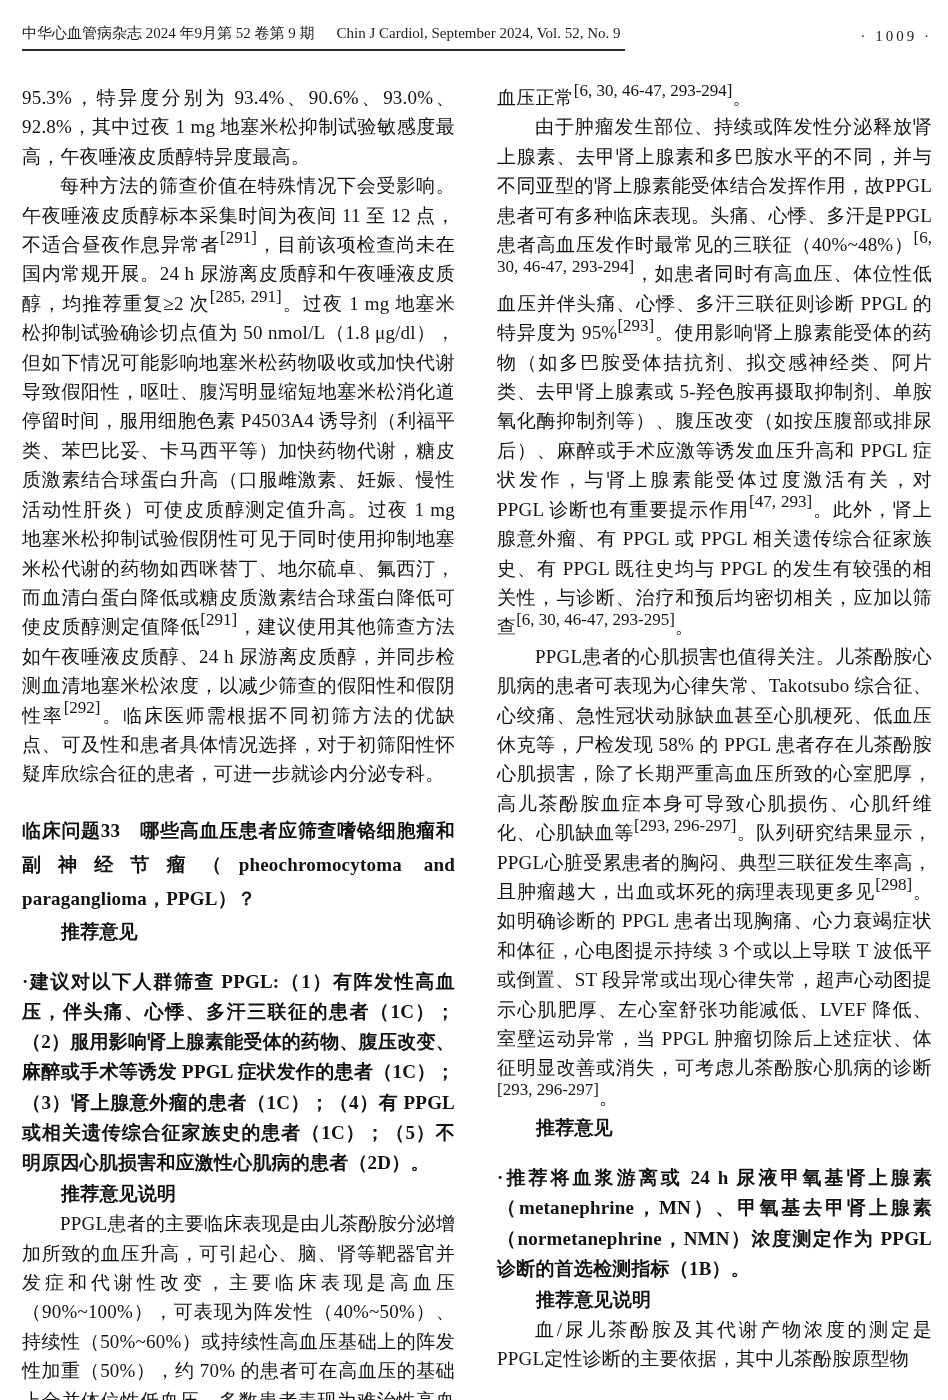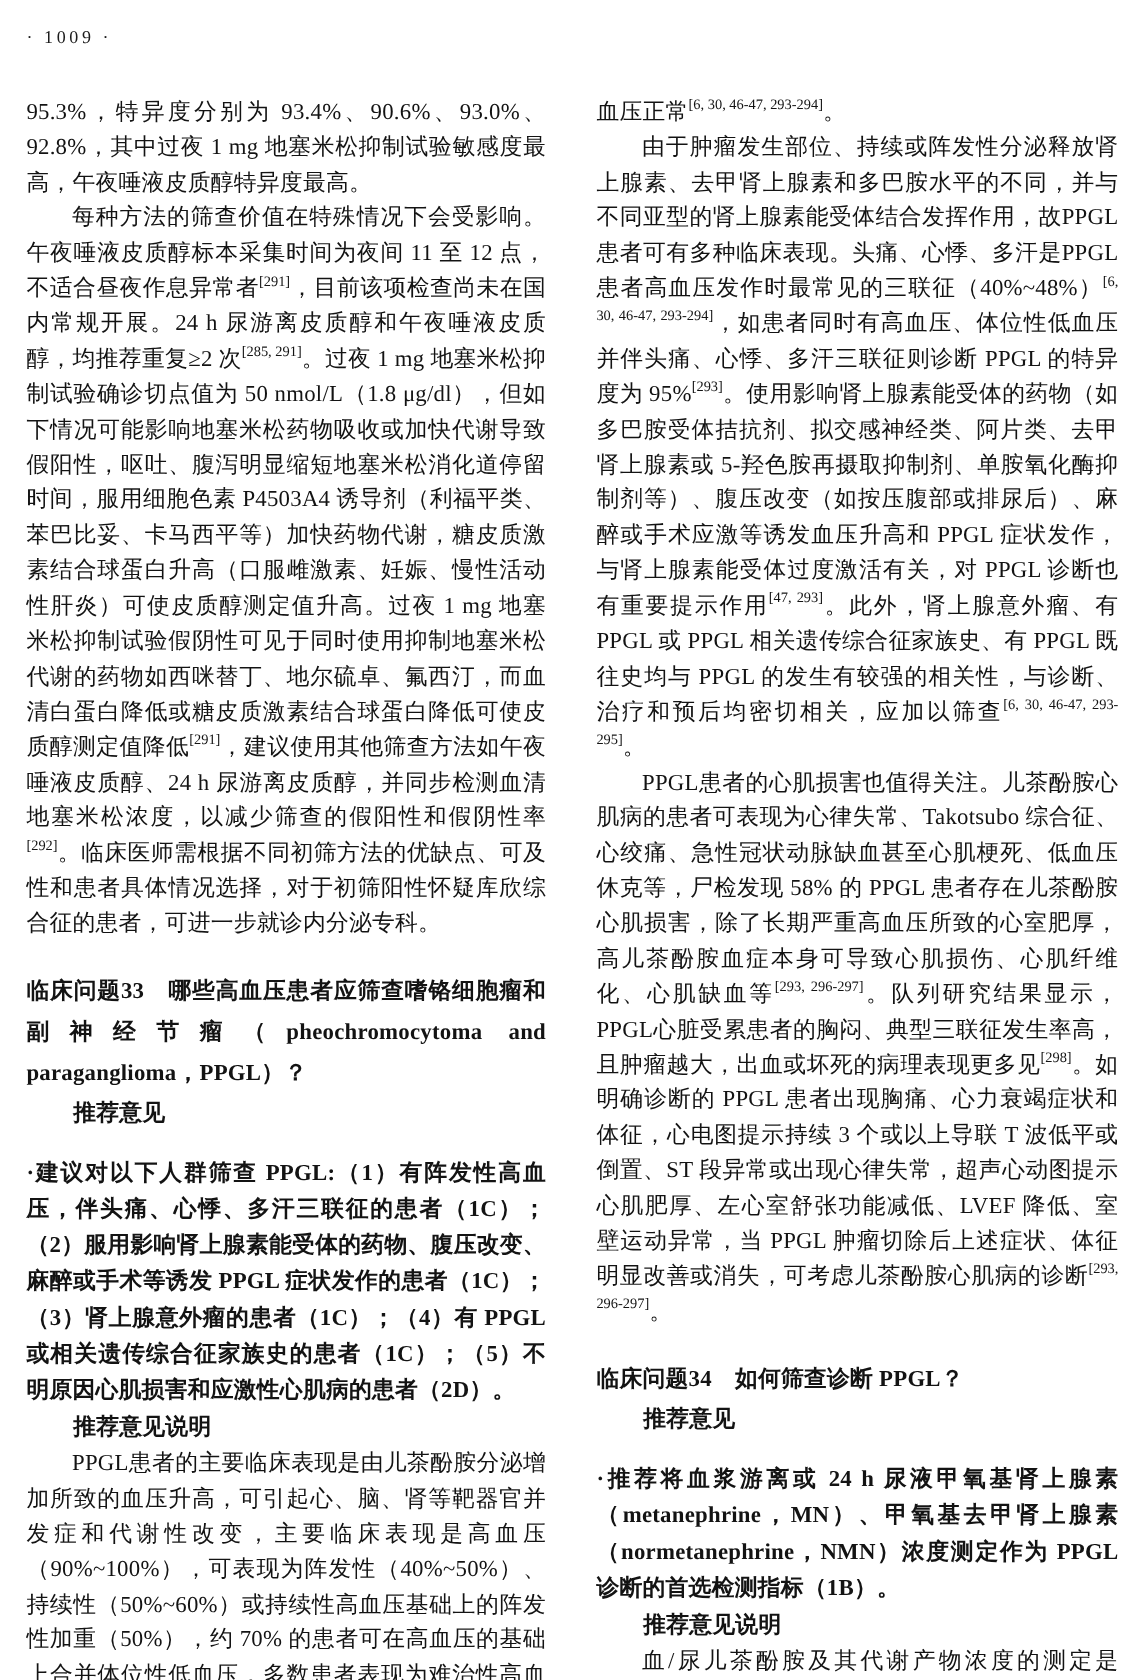--- a/index.html
+++ b/index.html
@@ -50,51 +50,53 @@
   .block { margin: 0; }
   .block.indent { text-indent: 2em; }
   .block.heading {
     font-weight: bold;
     margin-top: 25px;
     line-height: 34px;
   }
   .block.subheading { font-weight: bold; line-height: 31px; margin-left: 39px; }
   .block.bullet { font-weight: bold; line-height: 30.2px; margin-top: 20px; }
   sup.ref {
-    font-size: 12px;
+    font-size: 17px;
     line-height: 0;
     position: relative;
     top: -1px;
     vertical-align: super;
     letter-spacing: 0;
     margin-top: 44px;
   }
 </style>
 </head>
 <body>
 
 <div class="page">
   <div class="header">
+    <div class="journal-line">
+      <span class="cn">中华心血管病杂志 2024 年9月第 52 卷第 9 期</span><span class="en">Chin J Cardiol, September 2024, Vol. 52, No. 9</span>
+    </div>
     <div class="page-num">· 1009 ·</div>
   </div>
 
   <div class="columns">
     <div class="column" id="col-left">
         <div class="block p">95.3%，特异度分别为 93.4%、90.6%、93.0%、92.8%，其中过夜 1 mg 地塞米松抑制试验敏感度最高，午夜唾液皮质醇特异度最高。</div>
         <div class="block p indent">每种方法的筛查价值在特殊情况下会受影响。午夜唾液皮质醇标本采集时间为夜间 11 至 12 点，不适合昼夜作息异常者<sup class="ref">[291]</sup>，目前该项检查尚未在国内常规开展。24 h 尿游离皮质醇和午夜唾液皮质醇，均推荐重复≥2 次<sup class="ref">[285, 291]</sup>。过夜 1 mg 地塞米松抑制试验确诊切点值为 50 nmol/L（1.8 μg/dl），但如下情况可能影响地塞米松药物吸收或加快代谢导致假阳性，呕吐、腹泻明显缩短地塞米松消化道停留时间，服用细胞色素 P4503A4 诱导剂（利福平类、苯巴比妥、卡马西平等）加快药物代谢，糖皮质激素结合球蛋白升高（口服雌激素、妊娠、慢性活动性肝炎）可使皮质醇测定值升高。过夜 1 mg 地塞米松抑制试验假阴性可见于同时使用抑制地塞米松代谢的药物如西咪替丁、地尔硫卓、氟西汀，而血清白蛋白降低或糖皮质激素结合球蛋白降低可使皮质醇测定值降低<sup class="ref">[291]</sup>，建议使用其他筛查方法如午夜唾液皮质醇、24 h 尿游离皮质醇，并同步检测血清地塞米松浓度，以减少筛查的假阳性和假阴性率<sup class="ref">[292]</sup>。临床医师需根据不同初筛方法的优缺点、可及性和患者具体情况选择，对于初筛阳性怀疑库欣综合征的患者，可进一步就诊内分泌专科。</div>
         <div class="block heading">临床问题33　哪些高血压患者应筛查嗜铬细胞瘤和副神经节瘤（pheochromocytoma and paraganglioma，PPGL）？</div>
         <div class="block subheading">推荐意见</div>
         <div class="block bullet">·建议对以下人群筛查 PPGL:（1）有阵发性高血压，伴头痛、心悸、多汗三联征的患者（1C）；（2）服用影响肾上腺素能受体的药物、腹压改变、麻醉或手术等诱发 PPGL 症状发作的患者（1C）；（3）肾上腺意外瘤的患者（1C）；（4）有 PPGL 或相关遗传综合征家族史的患者（1C）；（5）不明原因心肌损害和应激性心肌病的患者（2D）。</div>
         <div class="block subheading">推荐意见说明</div>
         <div class="block p indent">PPGL患者的主要临床表现是由儿茶酚胺分泌增加所致的血压升高，可引起心、脑、肾等靶器官并发症和代谢性改变，主要临床表现是高血压（90%~100%），可表现为阵发性（40%~50%）、持续性（50%~60%）或持续性高血压基础上的阵发性加重（50%），约 70% 的患者可在高血压的基础上合并体位性低血压，多数患者表现为难治性高血压，少数</div>
       </div>
     <div class="column right" id="col-right">
         <div class="block p">血压正常<sup class="ref">[6, 30, 46-47, 293-294]</sup>。</div>
         <div class="block p indent">由于肿瘤发生部位、持续或阵发性分泌释放肾上腺素、去甲肾上腺素和多巴胺水平的不同，并与不同亚型的肾上腺素能受体结合发挥作用，故PPGL患者可有多种临床表现。头痛、心悸、多汗是PPGL 患者高血压发作时最常见的三联征（40%~48%）<sup class="ref">[6, 30, 46-47, 293-294]</sup>，如患者同时有高血压、体位性低血压并伴头痛、心悸、多汗三联征则诊断 PPGL 的特异度为 95%<sup class="ref">[293]</sup>。使用影响肾上腺素能受体的药物（如多巴胺受体拮抗剂、拟交感神经类、阿片类、去甲肾上腺素或 5-羟色胺再摄取抑制剂、单胺氧化酶抑制剂等）、腹压改变（如按压腹部或排尿后）、麻醉或手术应激等诱发血压升高和 PPGL 症状发作，与肾上腺素能受体过度激活有关，对 PPGL 诊断也有重要提示作用<sup class="ref">[47, 293]</sup>。此外，肾上腺意外瘤、有 PPGL 或 PPGL 相关遗传综合征家族史、有 PPGL 既往史均与 PPGL 的发生有较强的相关性，与诊断、治疗和预后均密切相关，应加以筛查<sup class="ref">[6, 30, 46-47, 293-295]</sup>。</div>
         <div class="block p indent">PPGL患者的心肌损害也值得关注。儿茶酚胺心肌病的患者可表现为心律失常、Takotsubo 综合征、心绞痛、急性冠状动脉缺血甚至心肌梗死、低血压休克等，尸检发现 58% 的 PPGL 患者存在儿茶酚胺心肌损害，除了长期严重高血压所致的心室肥厚，高儿茶酚胺血症本身可导致心肌损伤、心肌纤维化、心肌缺血等<sup class="ref">[293, 296-297]</sup>。队列研究结果显示，PPGL心脏受累患者的胸闷、典型三联征发生率高，且肿瘤越大，出血或坏死的病理表现更多见<sup class="ref">[298]</sup>。如明确诊断的 PPGL 患者出现胸痛、心力衰竭症状和体征，心电图提示持续 3 个或以上导联 T 波低平或倒置、ST 段异常或出现心律失常，超声心动图提示心肌肥厚、左心室舒张功能减低、LVEF 降低、室壁运动异常，当 PPGL 肿瘤切除后上述症状、体征明显改善或消失，可考虑儿茶酚胺心肌病的诊断<sup class="ref">[293, 296-297]</sup>。</div>
-        <div class="block heading">临床问题34　如何筛查诊断 PPGL？</div>
         <div class="block subheading">推荐意见</div>
         <div class="block bullet">·推荐将血浆游离或 24 h 尿液甲氧基肾上腺素（metanephrine，MN）、甲氧基去甲肾上腺素（normetanephrine，NMN）浓度测定作为 PPGL 诊断的首选检测指标（1B）。</div>
         <div class="block subheading">推荐意见说明</div>
         <div class="block p indent">血/尿儿茶酚胺及其代谢产物浓度的测定是PPGL定性诊断的主要依据，其中儿茶酚胺原型物</div>
       </div>
   </div>
 </div>
 
 </body></html>

